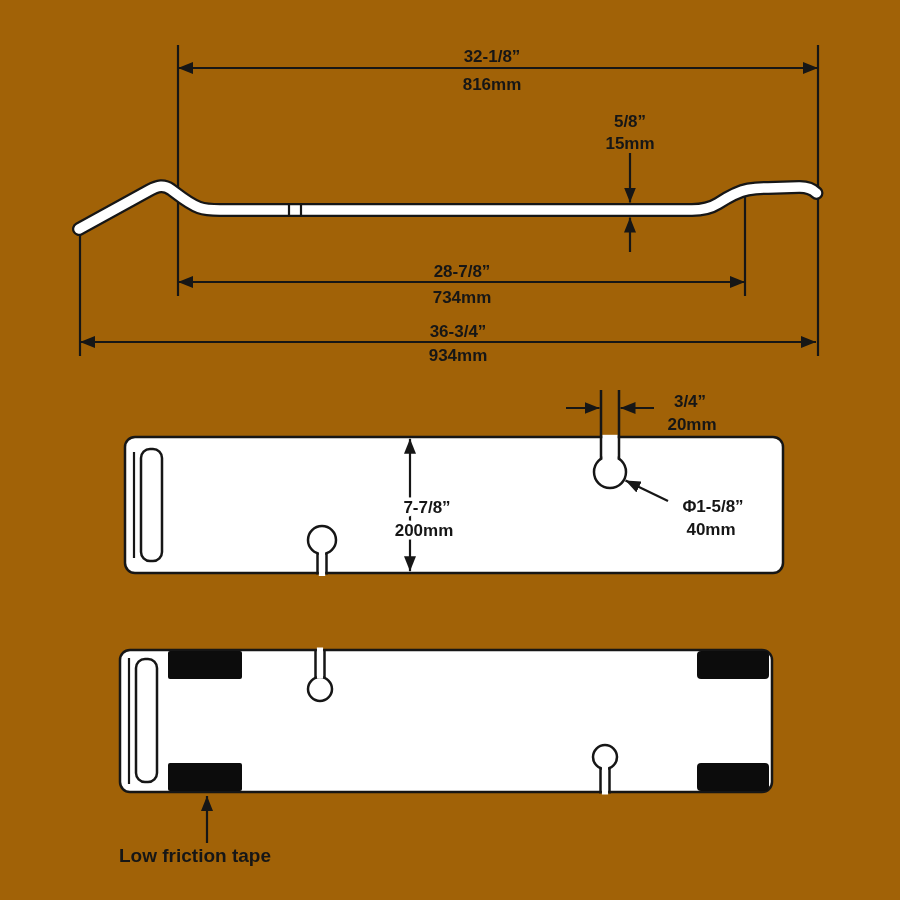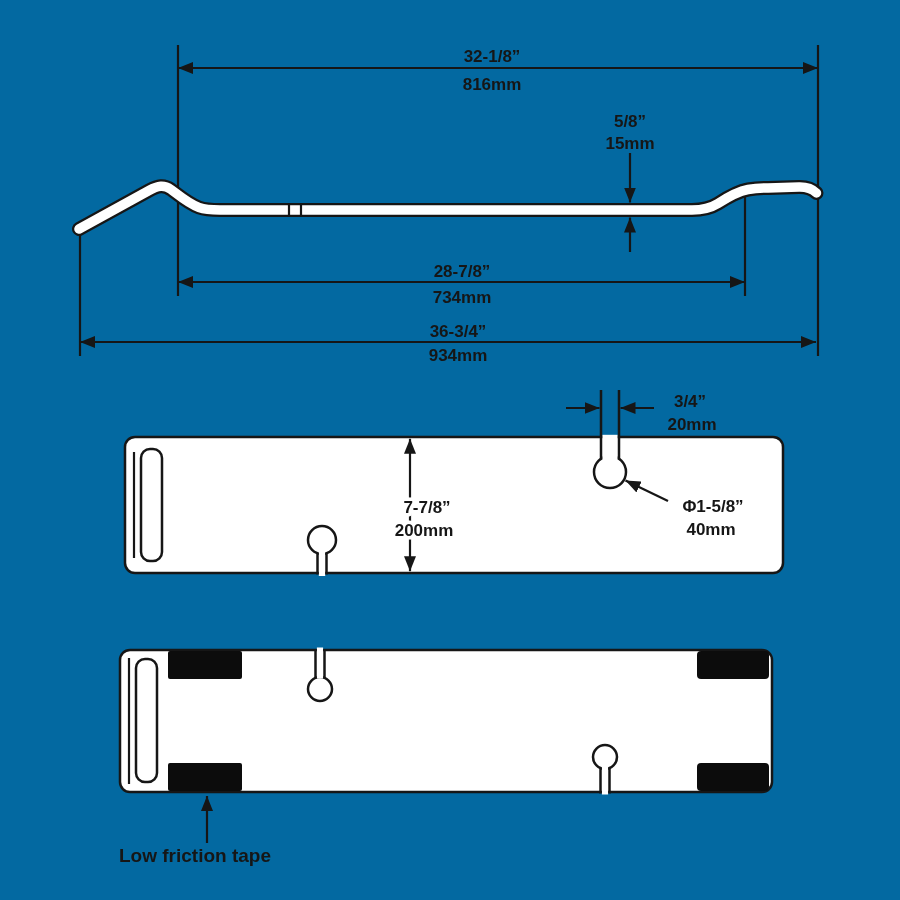--- a/index.html
+++ b/index.html
@@ -4,21 +4,21 @@
 <style>
   html, body {
     margin: 0;
     padding: 0;
     background: #ffffff;
   }
   #canvas {
     position: relative;
     width: 900px;
     height: 900px;
-    background: #0369a1;
+    background: #a16207;
     overflow: hidden;
   }
   svg { display: block; }
   .ln   { stroke: #161616; stroke-width: 2.2; fill: none; }
   .ln25 { stroke: #161616; stroke-width: 2.5; fill: none; }
   .dim {
     font-family: "Liberation Sans", sans-serif;
     font-weight: 700;
     font-size: 17px;
     fill: #161616;

